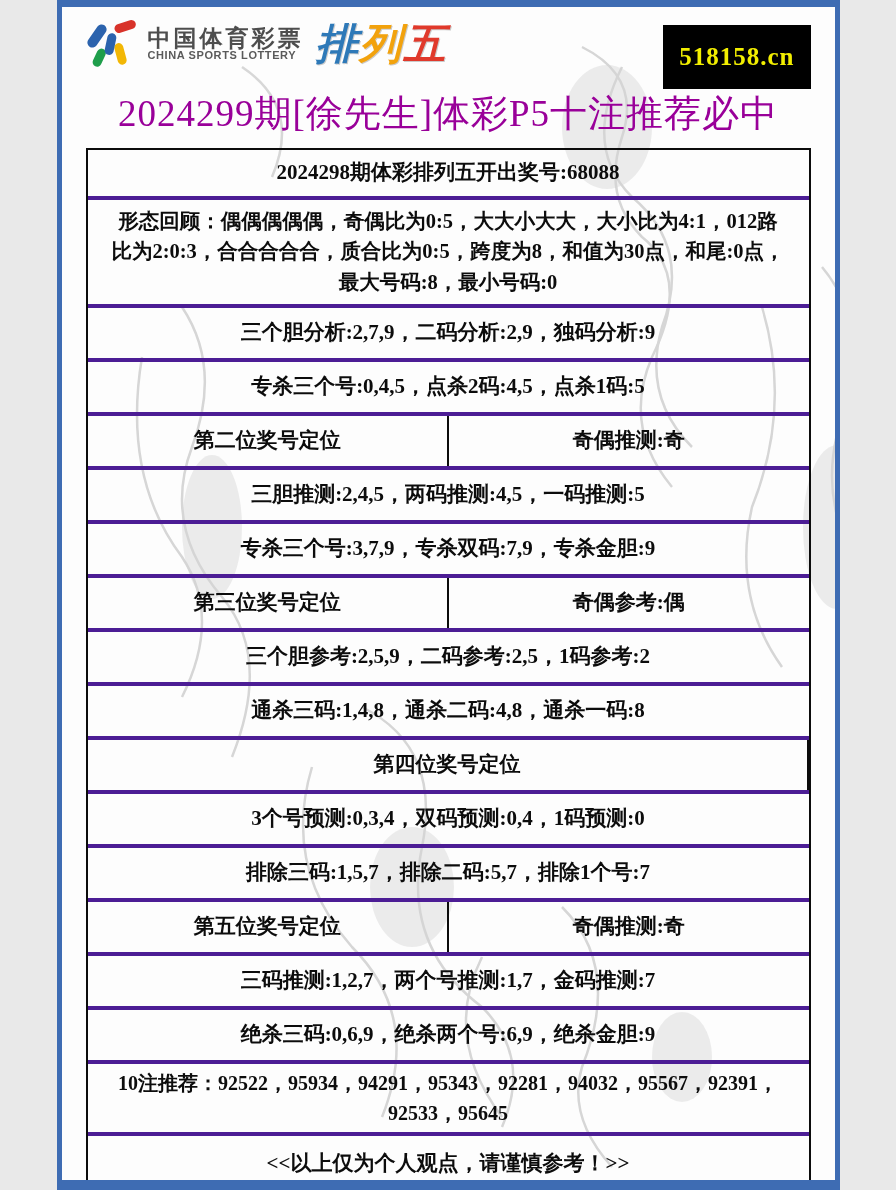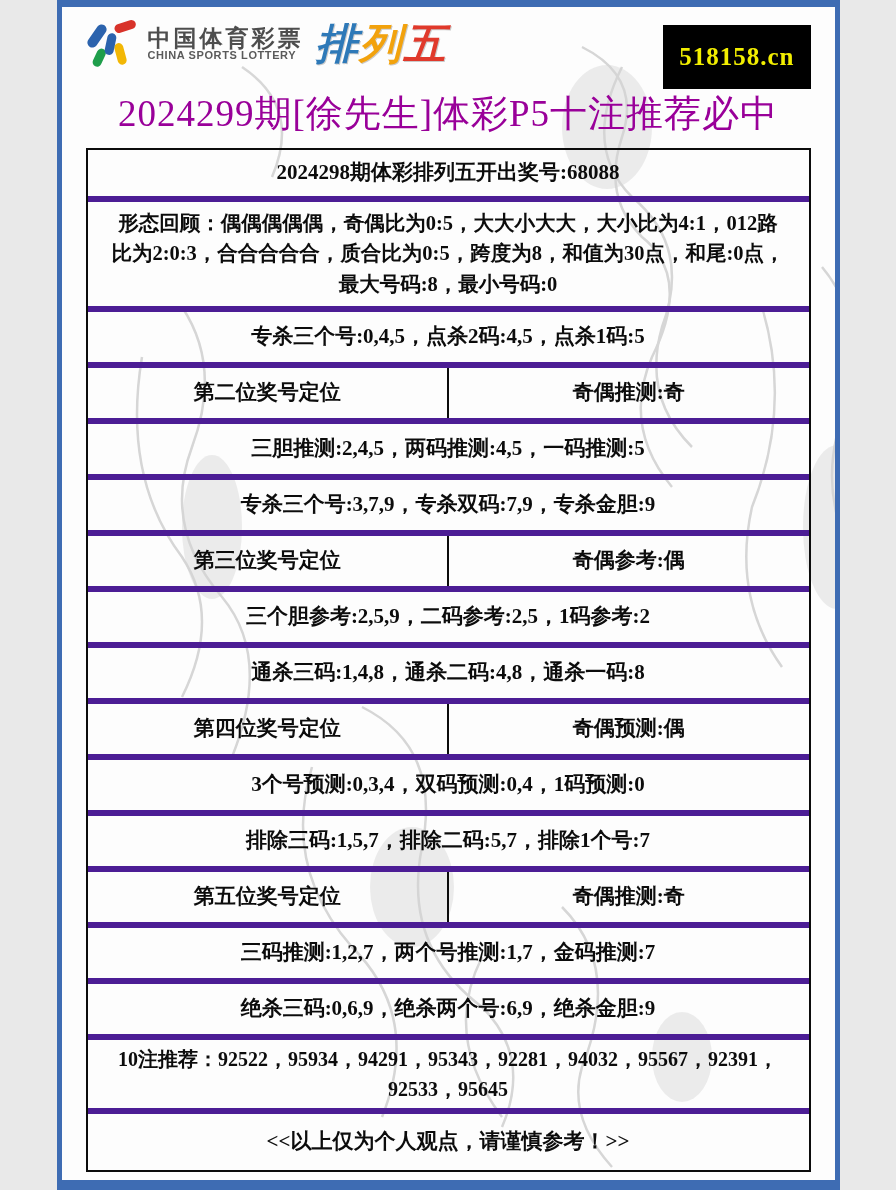--- a/index.html
+++ b/index.html
@@ -27,21 +27,21 @@
   .game-name { font-size:42px; font-weight:bold; font-style:italic; margin-left:4px; line-height:1;
                font-family:"Liberation Sans","DejaVu Sans",sans-serif;
                text-shadow:1px 1px 0 rgba(0,0,0,0.2); letter-spacing:2px; }
   .site-badge { background:#000; color:#f2ee00; font-size:25px; font-weight:bold;
                 padding:18px 16px; margin-top:8px; letter-spacing:1px; }
   .title { margin:10px 10px 12px 10px; text-align:center; color:#990099;
            font-size:37px; font-weight:normal; letter-spacing:1px; line-height:1.15; }
 
   
   .ptable { margin:0 24px; border:2px solid #0c0c0c; background:transparent; }
-  .trow { display:flex; border-bottom:6px solid #4c1d95; min-height:50px; align-items:stretch;
+  .trow { display:flex; border-bottom:4px solid #4c1d95; min-height:50px; align-items:stretch;
           font-size:21px; font-weight:bold; color:#0c0c0c; }
   .trow:last-child { border-bottom:none; }
   .cell { flex:1; display:flex; align-items:center; justify-content:center;
           text-align:center; padding:4px 8px; box-sizing:border-box; line-height:1.5; }
   .trow.split .cell.left { border-right:2px solid #0c0c0c; }
   .trow.kind-result   { min-height:46px; font-size:21px; }
   .trow.kind-recap    { min-height:70px; font-size:20.5px; }
   .trow.kind-recap .cell { padding:6px 21px; }
   .trow.kind-recommend{ min-height:62px; font-size:20px; }
   .trow.kind-recommend .cell { padding:4px 4px; }
@@ -99,20 +99,23 @@
     </header>
 
     <main class="ptable">
         <div class="trow kind-result">
           <div class="cell">2024298期体彩排列五开出奖号:68088</div>
         </div>
         <div class="trow kind-recap">
           <div class="cell">形态回顾：偶偶偶偶偶，奇偶比为0:5，大大小大大，大小比为4:1，012路比为2:0:3，合合合合合，质合比为0:5，跨度为8，和值为30点，和尾:0点，最大号码:8，最小号码:0</div>
         </div>
         <div class="trow kind-analysis">
+          <div class="cell">三个胆分析:2,7,9，二码分析:2,9，独码分析:9</div>
+        </div>
+        <div class="trow kind-analysis">
           <div class="cell">专杀三个号:0,4,5，点杀2码:4,5，点杀1码:5</div>
         </div>
         <div class="trow kind-section split">
           <div class="cell left">第二位奖号定位</div>
           <div class="cell right">奇偶推测:奇</div>
         </div>
         <div class="trow kind-analysis">
           <div class="cell">三胆推测:2,4,5，两码推测:4,5，一码推测:5</div>
         </div>
         <div class="trow kind-analysis">
@@ -123,21 +126,20 @@
           <div class="cell right">奇偶参考:偶</div>
         </div>
         <div class="trow kind-analysis">
           <div class="cell">三个胆参考:2,5,9，二码参考:2,5，1码参考:2</div>
         </div>
         <div class="trow kind-analysis">
           <div class="cell">通杀三码:1,4,8，通杀二码:4,8，通杀一码:8</div>
         </div>
         <div class="trow kind-section split">
           <div class="cell left">第四位奖号定位</div>
-          <div class="cell right">奇偶预测:偶</div>
         </div>
         <div class="trow kind-analysis">
           <div class="cell">3个号预测:0,3,4，双码预测:0,4，1码预测:0</div>
         </div>
         <div class="trow kind-analysis">
           <div class="cell">排除三码:1,5,7，排除二码:5,7，排除1个号:7</div>
         </div>
         <div class="trow kind-section split">
           <div class="cell left">第五位奖号定位</div>
           <div class="cell right">奇偶推测:奇</div>

